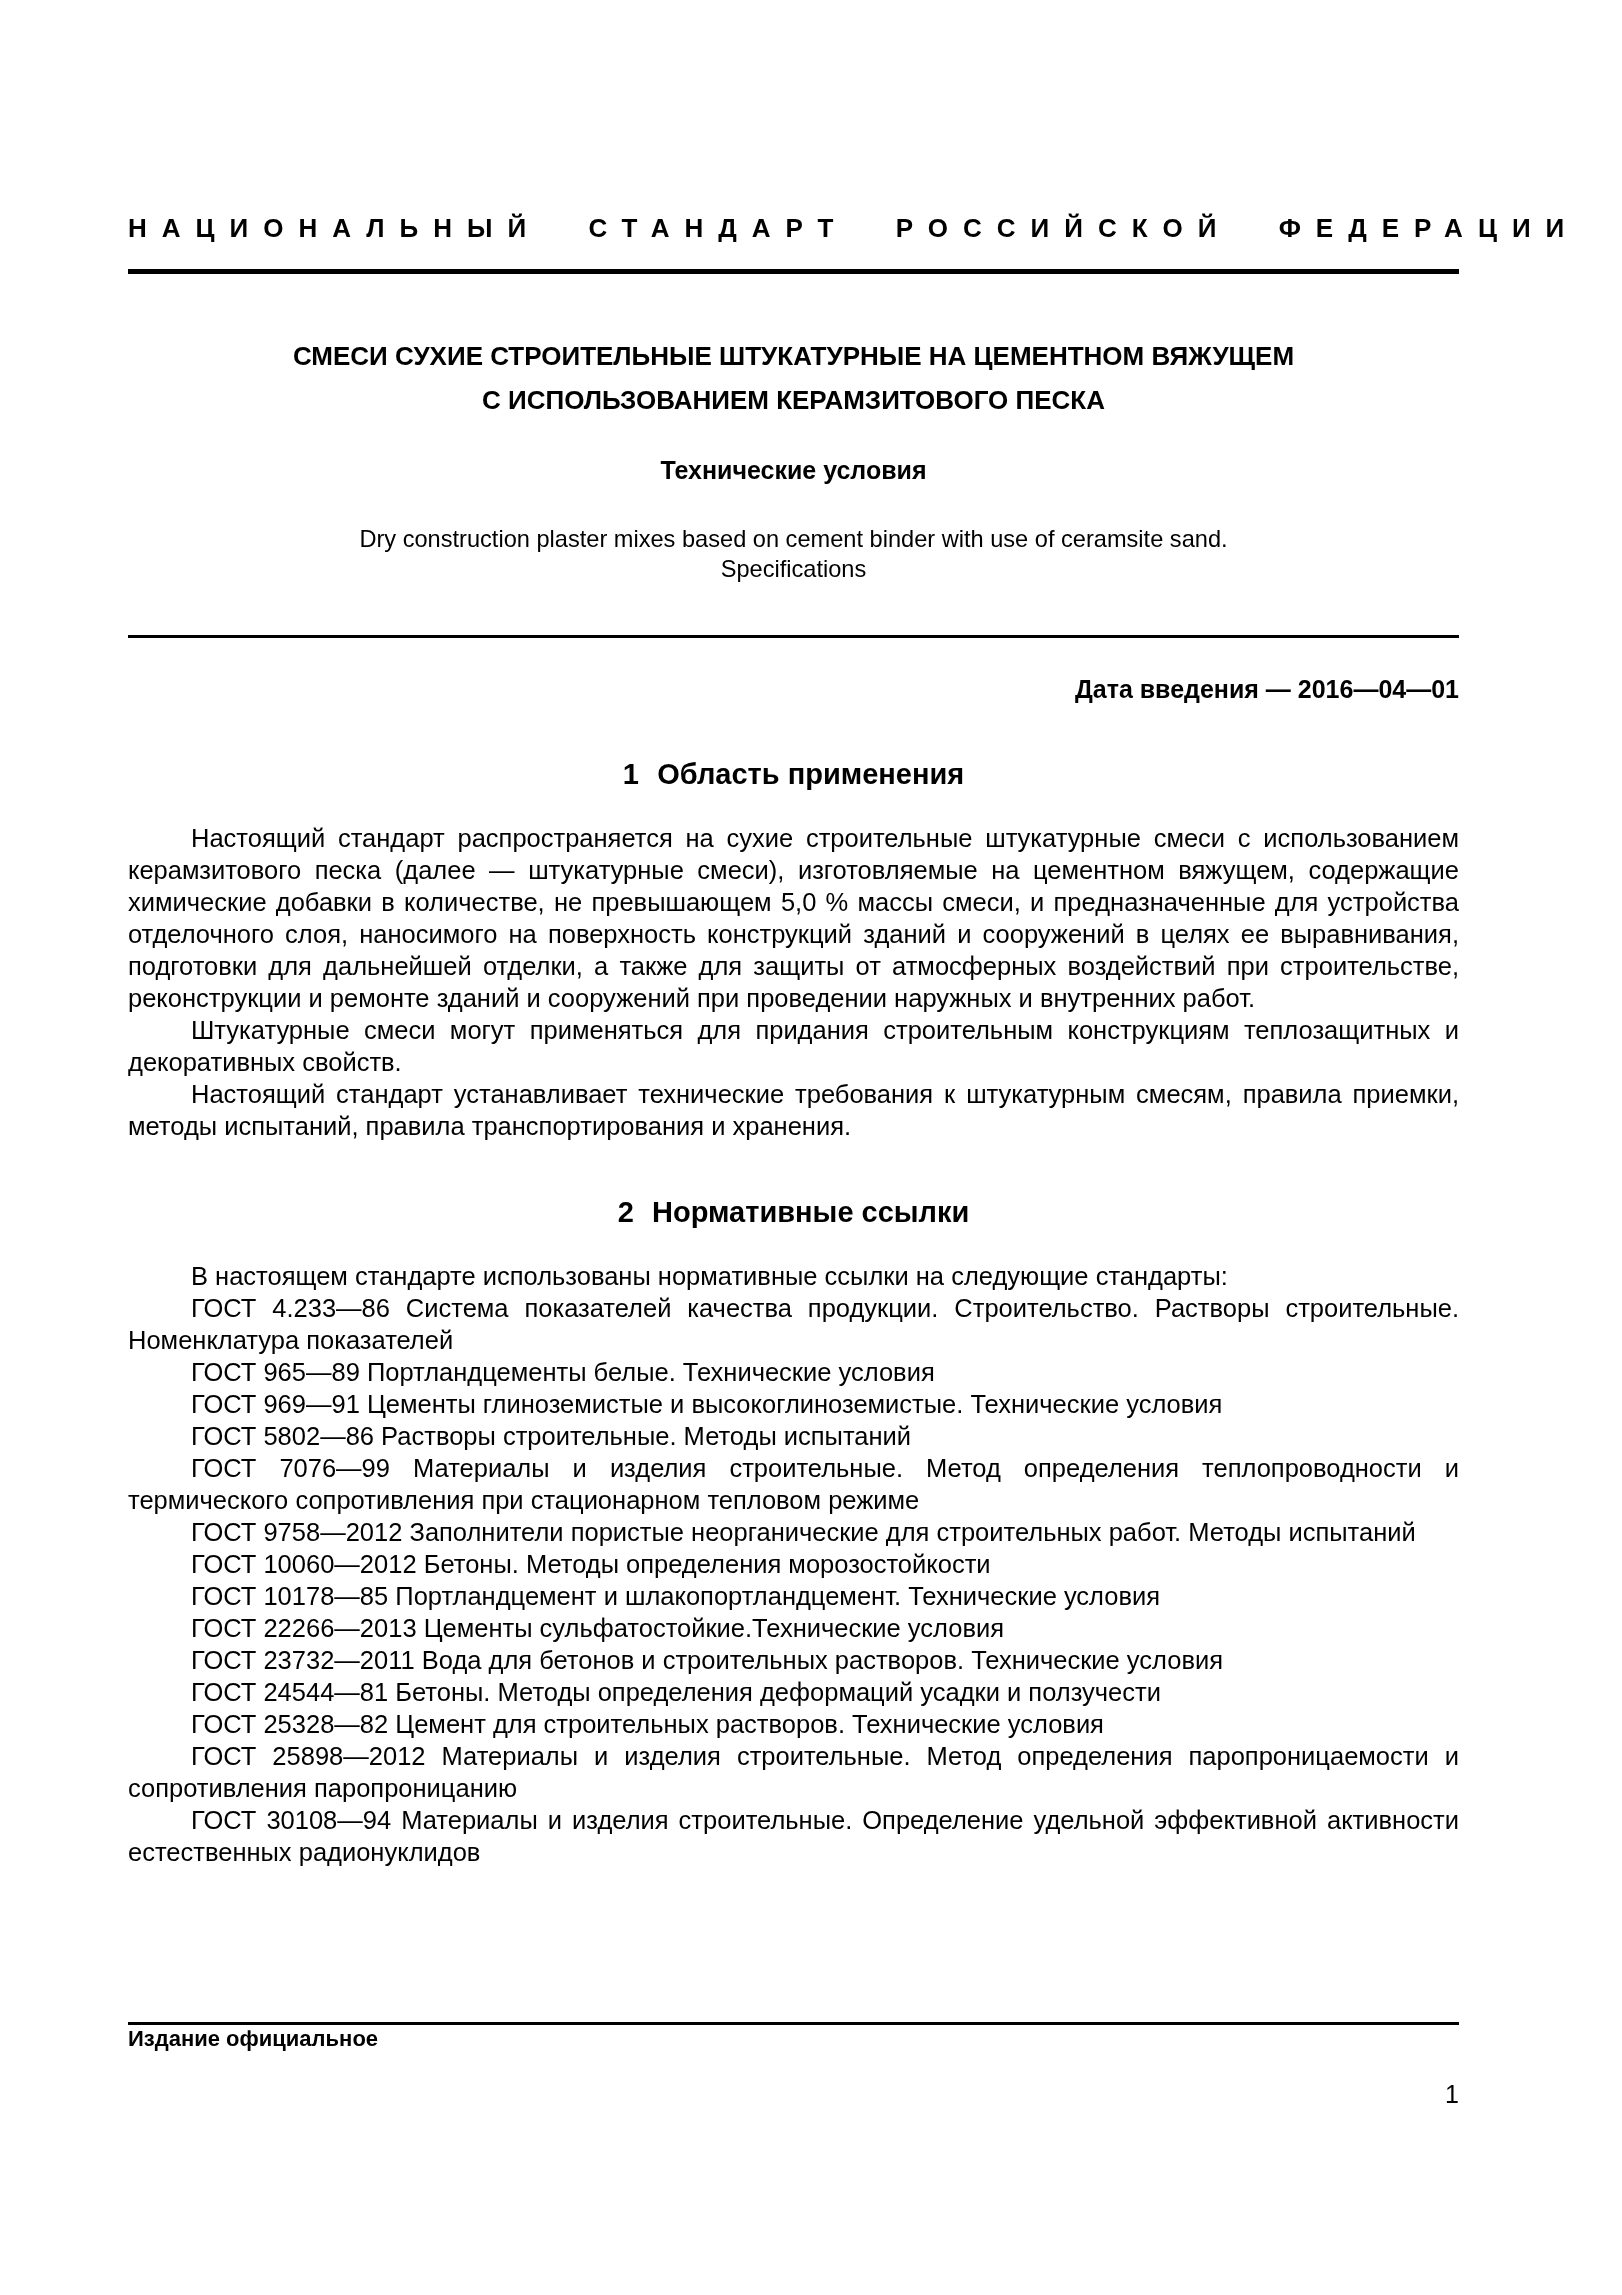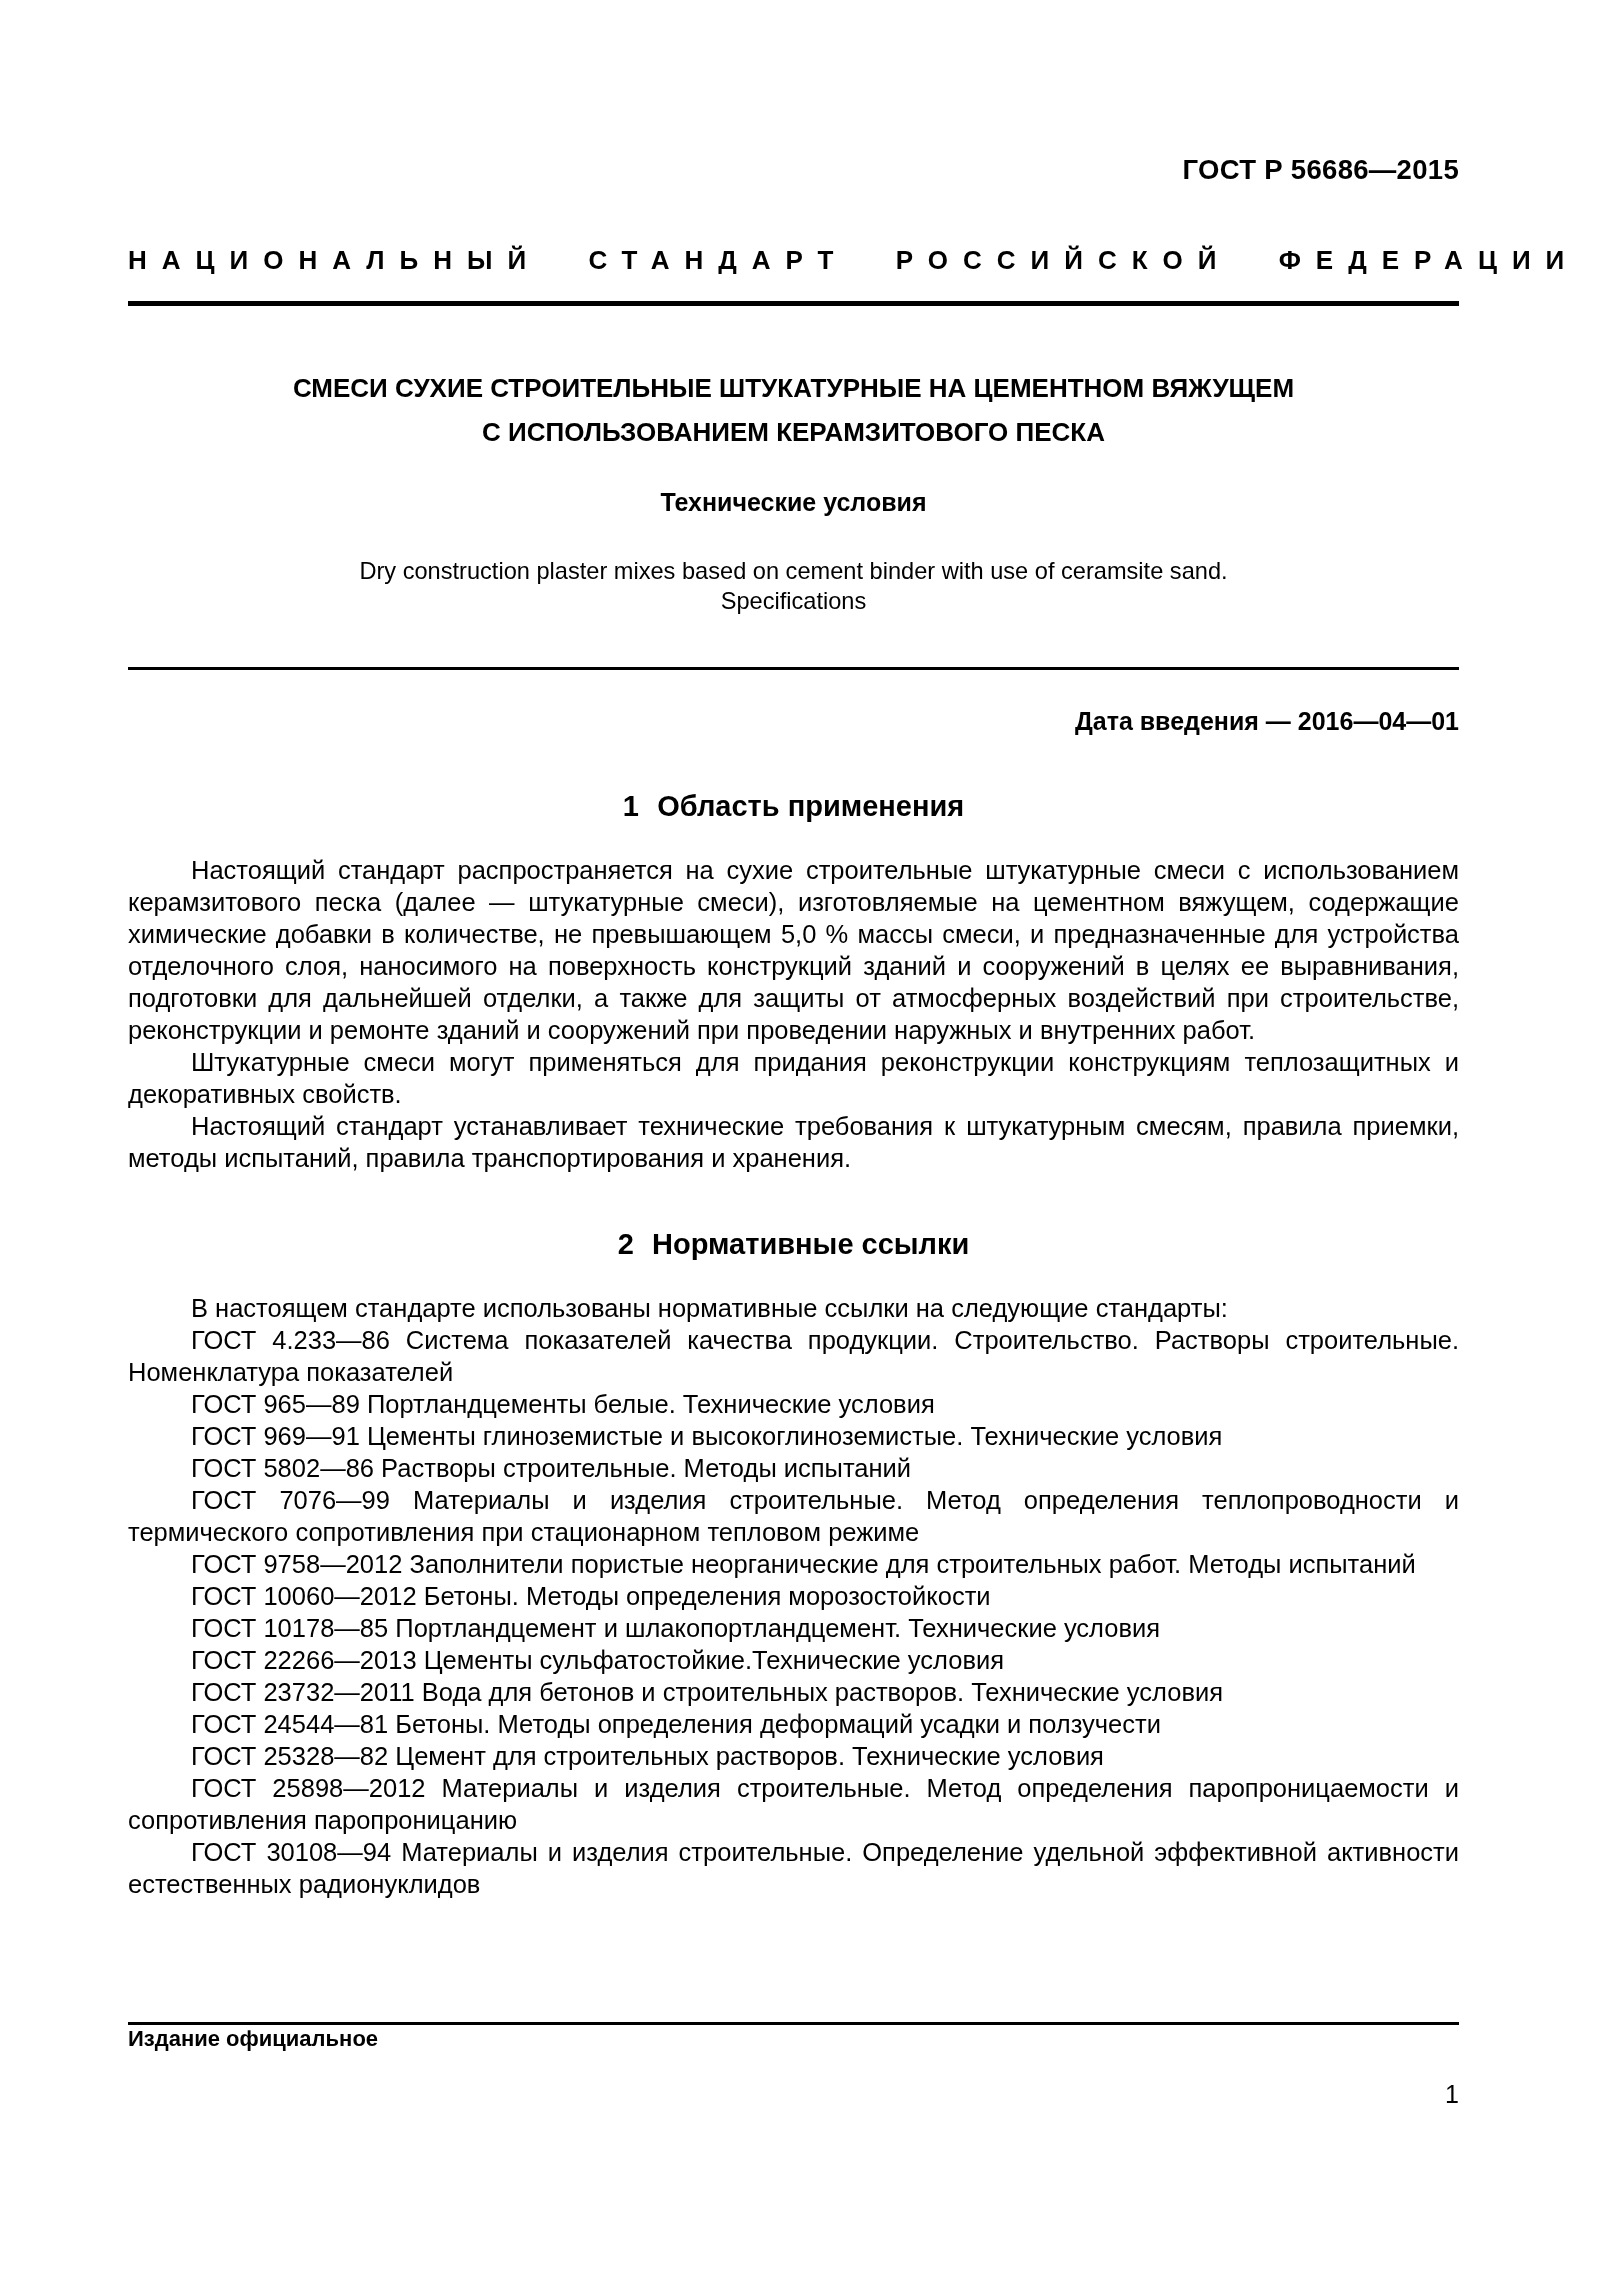--- a/index.html
+++ b/index.html
@@ -109,21 +109,20 @@
     margin-top: 27.5px;
     text-align: right;
     font-size: 25px;
   }
 </style>
 </head>
 <body>
 
 <div class="page">
 
-  <div class="doc-number">ГОСТ Р 56686—2015</div>
 
   <div class="std-type-header">НАЦИОНАЛЬНЫЙ СТАНДАРТ РОССИЙСКОЙ ФЕДЕРАЦИИ</div>
 
   <hr class="rule-thick">
 
   <div class="doc-title">
     <div>СМЕСИ СУХИЕ СТРОИТЕЛЬНЫЕ ШТУКАТУРНЫЕ НА ЦЕМЕНТНОМ ВЯЖУЩЕМ</div>
     <div>С ИСПОЛЬЗОВАНИЕМ КЕРАМЗИТОВОГО ПЕСКА</div>
   </div>
 
@@ -137,21 +136,21 @@
   <hr class="rule-thin rule-mid">
 
   <div class="intro-date">Дата введения — 2016—04—01</div>
 
   <div class="section-heading">
     <span class="sec-num">1</span><span>Область применения</span>
   </div>
 
   <div class="body-text">
     <p>Настоящий стандарт распространяется на сухие строительные штукатурные смеси с использованием керамзитового песка (далее — штукатурные смеси), изготовляемые на цементном вяжущем, содержащие химические добавки в количестве, не превышающем 5,0 % массы смеси, и предназначенные для устройства отделочного слоя, наносимого на поверхность конструкций зданий и сооружений в целях ее выравнивания, подготовки для дальнейшей отделки, а также для защиты от атмосферных воздействий при строительстве, реконструкции и ремонте зданий и сооружений при проведении наружных и внутренних работ.</p>
-    <p>Штукатурные смеси могут применяться для придания реконструкции конструкциям теплозащитных и декоративных свойств.</p>
+    <p>Штукатурные смеси могут применяться для придания строительным конструкциям теплозащитных и декоративных свойств.</p>
     <p>Настоящий стандарт устанавливает технические требования к штукатурным смесям, правила приемки, методы испытаний, правила транспортирования и хранения.</p>
   </div>
 
   <div class="section-heading">
     <span class="sec-num">2</span><span>Нормативные ссылки</span>
   </div>
 
   <div class="body-text">
     <p>В настоящем стандарте использованы нормативные ссылки на следующие стандарты:</p>
     <p>ГОСТ 4.233—86 Система показателей качества продукции. Строительство. Растворы строительные. Номенклатура показателей</p>

